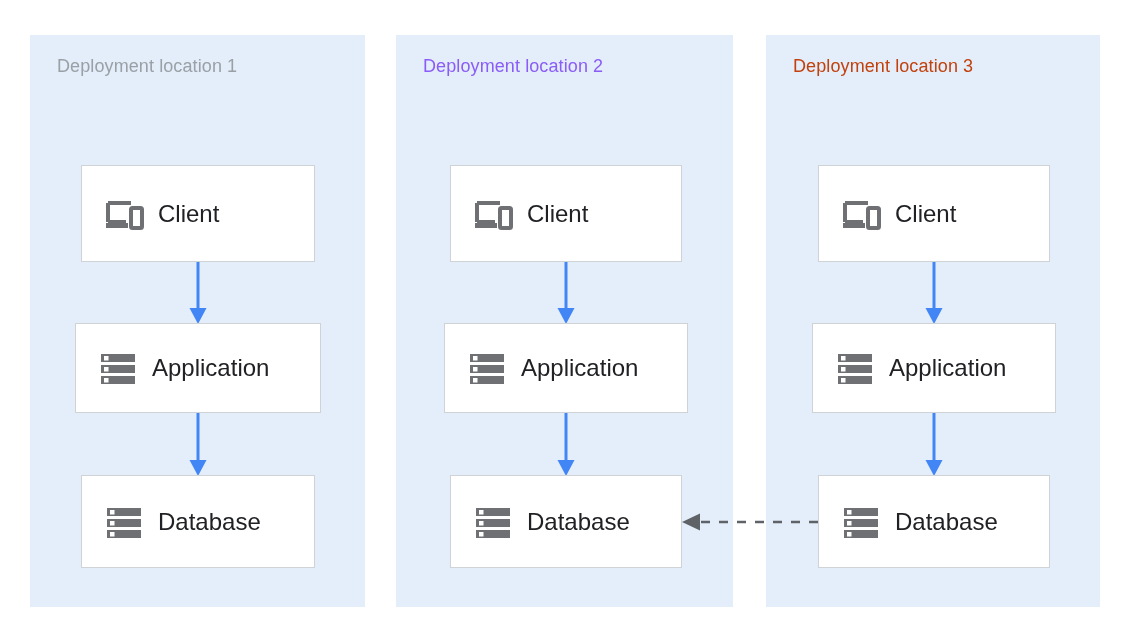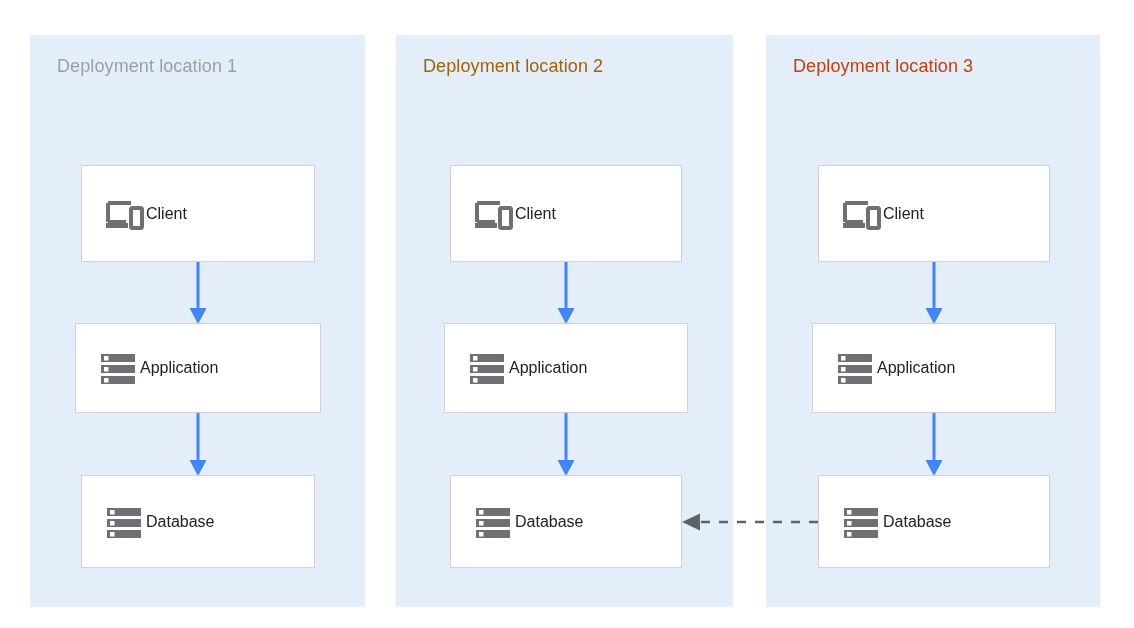--- a/index.html
+++ b/index.html
@@ -49,22 +49,22 @@
     align-items: center;
   }
   .node-icon {
     flex: 0 0 auto;
     margin-left: 22px;
     width: 40px;
     height: 40px;
     display: block;
   }
   .node-label {
-    margin-left: 2px;
-    font-size: 16px;
+    margin-left: 14px;
+    font-size: 24px;
     line-height: 24px;
     color: #202124;
     white-space: nowrap;
   }
 
   
   .connector {
     position: absolute;
     overflow: visible;
   }
@@ -108,21 +108,21 @@
         <rect x="3" y="6" width="34" height="8" fill="#6e7073"></rect>
         <rect x="6" y="8" width="4.5" height="4.5" fill="#ffffff"></rect>
         <rect x="3" y="17" width="34" height="8" fill="#6e7073"></rect>
         <rect x="6" y="19" width="4.5" height="4.5" fill="#ffffff"></rect>
         <rect x="3" y="28" width="34" height="8" fill="#6e7073"></rect>
         <rect x="6" y="30" width="4.5" height="4.5" fill="#ffffff"></rect>
       </svg>
       <span class="node-label" style="color: rgb(32, 33, 36);">Database</span>
     </div>
     <div class="panel" style="left: 396px; top: 23px; width: 337px; height: 572px; background: rgb(227, 238, 250);">
-      <div class="panel-title" style="color: #a16207;">Deployment location 2</div>
+      <div class="panel-title" style="color: #8b5cf6;">Deployment location 2</div>
     </div>
     <svg class="connector" width="24" height="63" viewBox="0 0 24 63" style="left: 554px; top: 250px;">
       <line x1="12" y1="0" x2="12" y2="48" stroke="#4285f4" stroke-width="3"></line>
       <polygon points="3.5,46 20.5,46 12,62" fill="#4285f4"></polygon>
     </svg>
     <svg class="connector" width="24" height="64" viewBox="0 0 24 64" style="left: 554px; top: 401px;">
       <line x1="12" y1="0" x2="12" y2="49" stroke="#4285f4" stroke-width="3"></line>
       <polygon points="3.5,47 20.5,47 12,63" fill="#4285f4"></polygon>
     </svg>
     <div class="node" style="left: 450px; top: 153px; width: 232px; height: 97px; background: rgb(255, 255, 255); border-color: rgb(208, 211, 214);">

